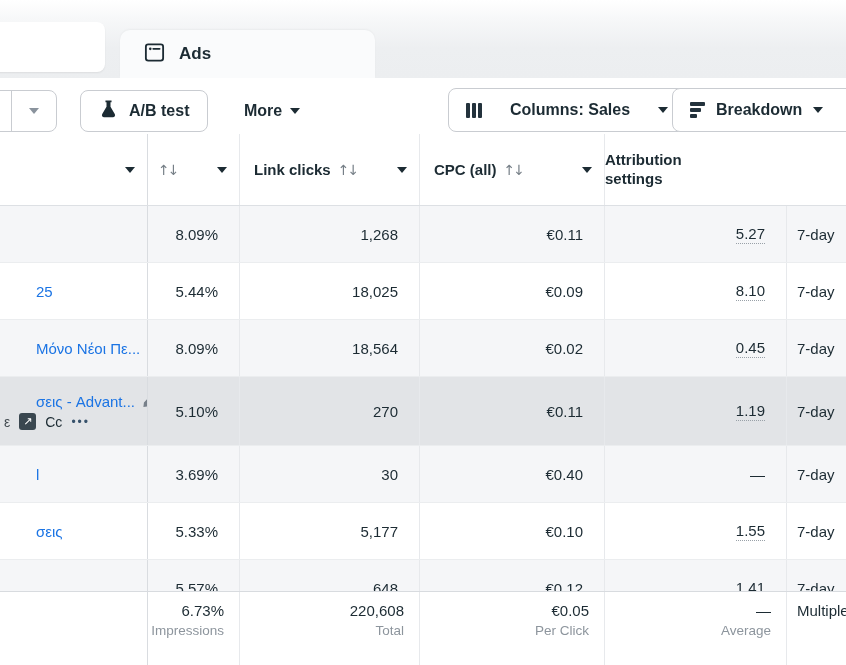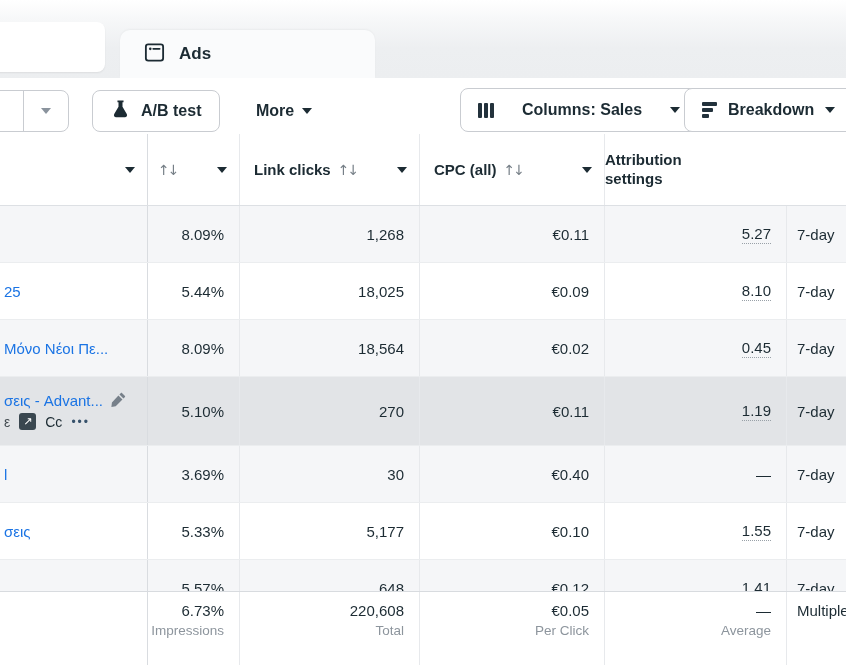--- a/index.html
+++ b/index.html
@@ -13,21 +13,21 @@
     background:#fff; border-radius:8px; box-shadow:0 1px 2px rgba(0,0,0,.07); }
   .tab-ads { position:absolute; left:120px; top:30px; width:255px; height:48px;
     background:#fafbfc; border-radius:10px 10px 0 0; display:flex; align-items:center;
     padding-left:23px; gap:13px; box-shadow:0 -1px 2px rgba(0,0,0,.04); }
   .tab-ads .label { font-size:17px; font-weight:700; color:#1c2b33; }
 
   
   .toolbar { position:absolute; left:0; top:78px; width:846px; height:56px; background:#fff; }
   .btn { position:absolute; top:12px; height:42px; background:#fff; border:1px solid #c9ccd1;
     border-radius:8px; display:flex; align-items:center; font-size:16px; font-weight:600;
-    color:#1c2b33;margin-left:12px; }
+    color:#1c2b33; }
   .split-btn { left:-40px; width:97px; }
   .split-divider { position:absolute; left:50px; top:0; width:1px; height:40px; background:#c9ccd1; }
   .split-caret-zone { position:absolute; left:50px; top:0; width:46px; height:40px;
     display:flex; align-items:center; justify-content:center; }
   .caret { width:0; height:0; border-left:5px solid transparent; border-right:5px solid transparent;
     border-top:6px solid #1c2b33; display:inline-block; }
   .caret.gray { border-top-color:#8a939d; }
   .vsep { position:absolute; left:69px; top:92px; width:1px; height:38px; background:#d5d9dd; }
   .ab-btn { left:80px; padding:0 18px; gap:11px; }
   .more-btn { left:238px; border:none; padding:0 6px; gap:8px; }
@@ -55,27 +55,27 @@
   .h-left-pad { padding-left:14px; display:flex; gap:7px; align-items:center; }
   .h-two-line { line-height:1.25; }
 
   .tbody { position:absolute; left:0; top:206px; width:846px; height:459px; }
   .row { height:57px; border-bottom:1px solid #ebedef; }
   .row.tall { height:69px; }
   .row.light { background:#f5f6f8; }
   .row.white { background:#ffffff; }
   .row.hover { background:#e2e4e7; }
   .cell { display:flex; align-items:center; justify-content:flex-end; border-right:1px solid #e7e9ec;
-    font-size:15px; color:#1c2b33; padding-right:15px; overflow:hidden; white-space:nowrap; }
+    font-size:15px; color:#1c2b33; padding-right:21px; overflow:hidden; white-space:nowrap; }
   .cell:first-child { border-right-color:#d9dce0; }
   .cell:last-child { border-right:none; justify-content:flex-start; padding-right:0; padding-left:10px; }
   .name-cell { justify-content:flex-start; padding-left:4px; padding-right:6px;
     flex-direction:column; align-items:flex-start; justify-content:center; gap:3px; }
   .link { color:#1b74e4; white-space:nowrap; }
-  .name-line { display:flex; align-items:flex-start; gap:8px; white-space:nowrap; }
+  .name-line { display:flex; align-items:center; gap:8px; white-space:nowrap;margin-left:32px; }
   .actions-line { display:flex; align-items:center; gap:9px; white-space:nowrap; }
   .frag { color:#444c52; font-size:14px; }
   .chart-ico { width:17px; height:17px; background:#3a4750; border-radius:3px; color:#fff;
     font-size:11px; display:inline-flex; align-items:center; justify-content:center;
     font-family:"DejaVu Sans",sans-serif; }
   .cc { color:#1c2b33; font-size:14px; }
   .dots { color:#36516b; font-size:12px; letter-spacing:2px; }
   .roas-dotted { border-bottom:1.5px dotted #99a1a8; padding-bottom:1px; }
 
   .tfoot { position:absolute; left:0; top:591px; width:846px; height:74px; background:#fff;

